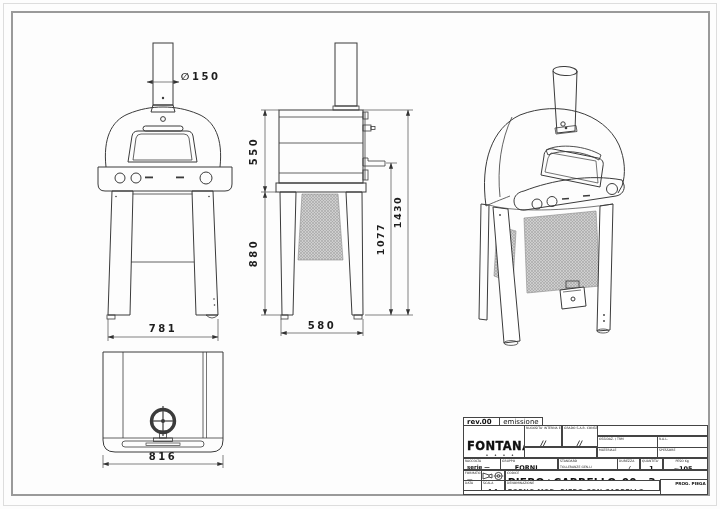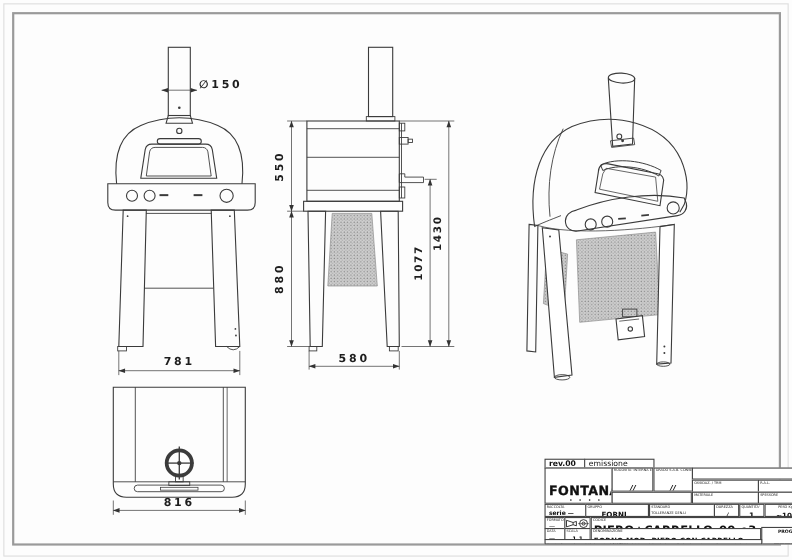--- a/index.html
+++ b/index.html
@@ -8,21 +8,21 @@
     font-family:"DejaVu Sans", sans-serif;overflow:hidden;
   }
   .page-edge{position:absolute;left:3px;top:3px;right:3px;bottom:3px;border:1px solid #ddd;}
   .frame{position:absolute;left:11px;top:11px;right:10px;bottom:13px;border:2px solid #9a9a9a;}
   svg text{fill:#1e1e1e;}
   .dim{font-family:"DejaVu Sans", sans-serif;font-weight:bold;font-size:10px;letter-spacing:2.5px;}
   .dimsm{font-family:"DejaVu Sans", sans-serif;font-weight:bold;font-size:9.5px;letter-spacing:1.5px;}
 
   
   .tb{position:absolute;left:463px;top:417px;width:245px;height:78px;font-family:"DejaVu Sans", sans-serif;color:#111;}
-  .tb .cell{position:absolute;border:0.7px solid #444;box-sizing:border-box;overflow:hidden;background:#fff;margin-left:32px;}
+  .tb .cell{position:absolute;border:0.7px solid #444;box-sizing:border-box;overflow:hidden;background:#fff;}
   .lbl{display:block;font-size:6px;transform:scale(0.52);transform-origin:0 0;white-space:nowrap;line-height:1.05;width:190%;color:#222;}
   .val{display:block;line-height:1;}
   .slash{font-style:italic;font-weight:bold;font-size:7.5px;text-align:center;}
   .brand{font-weight:900;font-size:11.5px;letter-spacing:0.4px;font-family:"DejaVu Sans", sans-serif;color:#111;
          -webkit-text-stroke:0.3px #111;}
   .dots{letter-spacing:2px;font-size:5px;line-height:2px;color:#111;text-align:right;padding-right:8px;}
   .code{font-weight:bold;font-size:10.5px;letter-spacing:0.2px;}
   .tiny3{font-size:6px;transform:scale(0.5);transform-origin:0 50%;white-space:nowrap;width:200%;}
 </style>
 </head>
@@ -195,21 +195,21 @@
     <line x1="103" y1="464" x2="223" y2="464" marker-start="url(#arr)" marker-end="url(#arr)"></line>
   </g>
   <text class="dim" x="163" y="460" text-anchor="middle">816</text>
 </svg>
 
 <div class="tb">
 
   <div class="cell" style="left:0;top:0;width:37px;height:8.5px;">
     <span class="val" style="font-weight:bold;font-size:7px;padding:0.5px 0 0 3px;">rev.00</span>
   </div>
-  <div class="cell" style="left:36.3px;top:0;width:64px;height:8.5px;">
+  <div class="cell" style="left:36.3px;top:0;width:44px;height:8.5px;">
     <span class="val" style="font-size:7px;padding:0.8px 0 0 3px;">emissione</span>
   </div>
 
   <div class="cell" style="left:0;top:7.8px;width:62px;height:33.5px;">
     <div style="padding:9px 0 0 3px;">
       <span class="brand">FONTANA</span>
       <div class="dots">• • • •</div>
     </div>
   </div>
 

